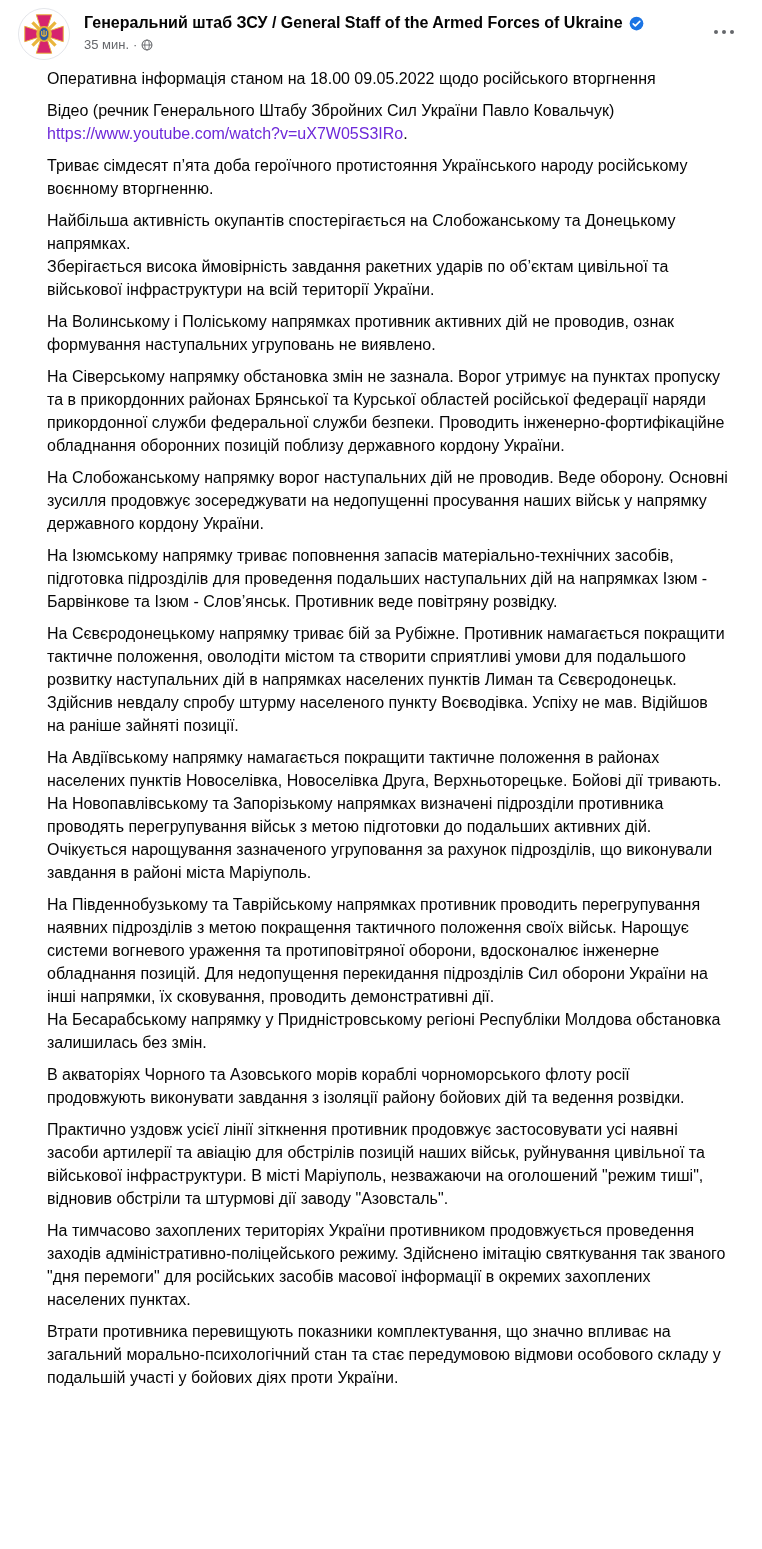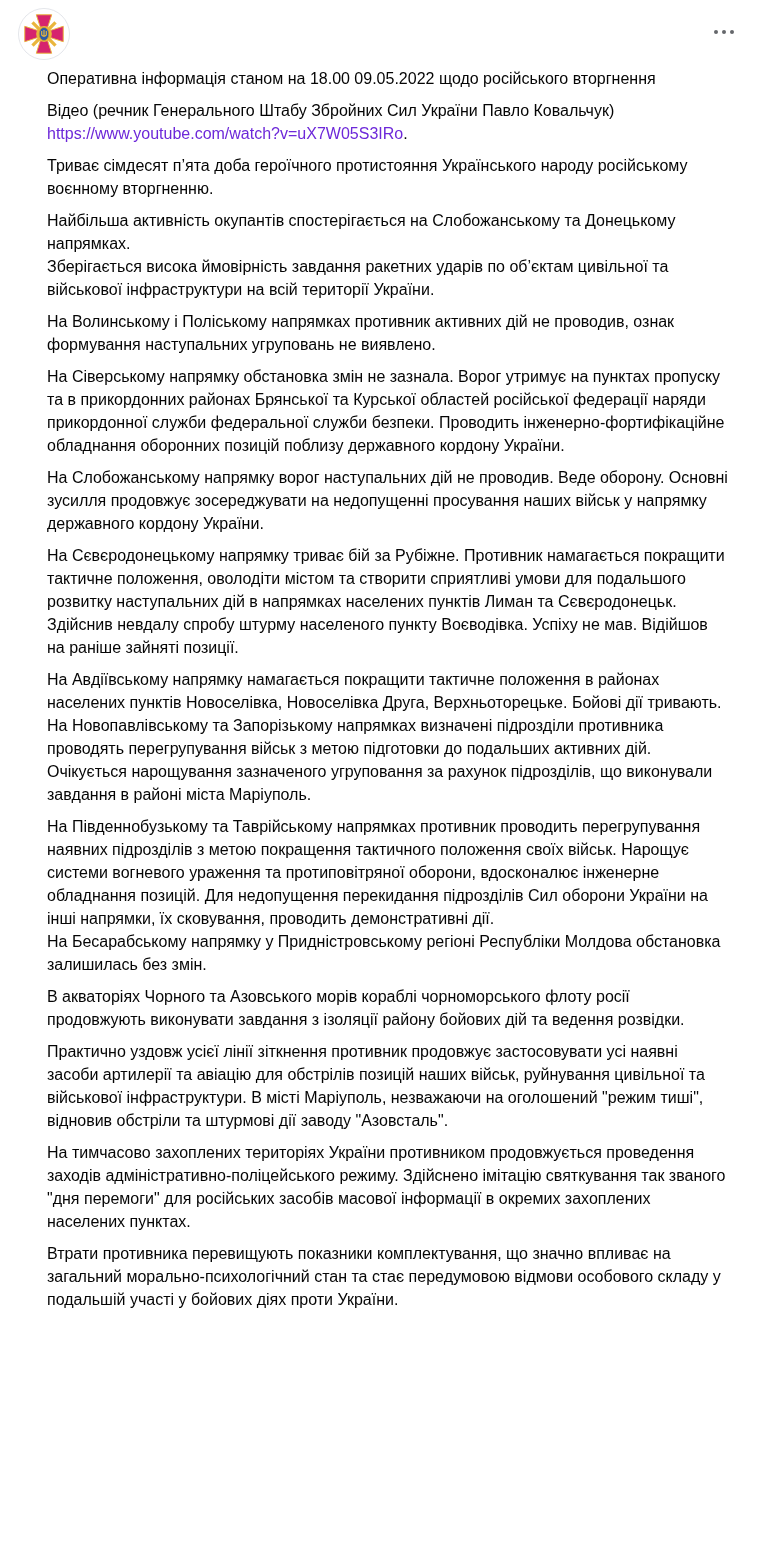--- a/index.html
+++ b/index.html
@@ -61,38 +61,57 @@
       <circle cx="26" cy="26" r="8.2" fill="#E9B63C"></circle>
       <ellipse cx="26" cy="26" rx="5" ry="6.8" fill="#2B5CA9" stroke="#c99b2e" stroke-width="0.8"></ellipse>
       <g stroke="#E9B63C" stroke-width="1.2" fill="none">
         <path d="M23.6 22.8 v4.5"></path>
         <path d="M26 21.8 v7"></path>
         <path d="M28.4 22.8 v4.5"></path>
         <path d="M23.6 27.3 q2.4 2 4.8 0"></path>
       </g>
     </svg>
 
+    <div class="head-text">
+      <div class="name-row">
+        <a class="page-name">Генеральний штаб ЗСУ / General Staff of the Armed Forces of Ukraine</a>
+        <svg class="badge" width="15" height="15" viewBox="0 0 24 24" aria-hidden="true">
+          <circle cx="12" cy="12" r="11" fill="#1B74E4"></circle>
+          <path d="M6.8 12.6 l3.3 3.3 L17.3 8.6" stroke="#ffffff" stroke-width="2.6" fill="none" stroke-linecap="round" stroke-linejoin="round"></path>
+        </svg>
+      </div>
+      <div class="meta-row">
+        <span>35 мин.</span>
+        <span class="dot">·</span>
+        <svg width="12" height="12" viewBox="0 0 16 16" aria-hidden="true">
+          <circle cx="8" cy="8" r="6.6" fill="none" stroke="#65676B" stroke-width="1.4"></circle>
+          <ellipse cx="8" cy="8" rx="3" ry="6.6" fill="none" stroke="#65676B" stroke-width="1.2"></ellipse>
+          <line x1="1.4" y1="8" x2="14.6" y2="8" stroke="#65676B" stroke-width="1.2"></line>
+        </svg>
+      </div>
+    </div>
 
     <button class="more-btn" aria-label="More options">
       <i></i>
         <i></i>
         <i></i>
     </button>
   </div>
 
   <div class="post-body">
       <p class="para">Оперативна інформація станом на 18.00 09.05.2022 щодо російського вторгнення</p>
       <p class="para">Відео (речник Генерального Штабу Збройних Сил України Павло Ковальчук)
 <a class="post-link" href="#">https://www.youtube.com/watch?v=uX7W05S3IRo</a>.</p>
       <p class="para">Триває сімдесят п’ята доба героїчного протистояння Українського народу російському воєнному вторгненню.</p>
       <p class="para">Найбільша активність окупантів спостерігається на Слобожанському та Донецькому напрямках.
 Зберігається висока ймовірність завдання ракетних ударів по об’єктам цивільної та військової інфраструктури на всій території України.</p>
       <p class="para">На Волинському і Поліському напрямках противник активних дій не проводив, ознак формування наступальних угруповань не виявлено.</p>
       <p class="para">На Сіверському напрямку обстановка змін не зазнала. Ворог утримує на пунктах пропуску та в прикордонних районах Брянської та Курської областей російської федерації наряди прикордонної служби федеральної служби безпеки. Проводить інженерно-фортифікаційне обладнання оборонних позицій поблизу державного кордону України.</p>
       <p class="para">На Слобожанському напрямку ворог наступальних дій не проводив. Веде оборону. Основні зусилля продовжує зосереджувати на недопущенні просування наших військ у напрямку державного кордону України.</p>
+      <p class="para">На Ізюмському напрямку триває поповнення запасів матеріально-технічних засобів, підготовка підрозділів для проведення подальших наступальних дій на напрямках Ізюм - Барвінкове та Ізюм - Слов’янськ. Противник веде повітряну розвідку.</p>
       <p class="para">На Сєвєродонецькому напрямку триває бій за Рубіжне. Противник намагається покращити тактичне положення, оволодіти містом та створити сприятливі умови для подальшого розвитку наступальних дій в напрямках населених пунктів Лиман та Сєвєродонецьк. Здійснив невдалу спробу штурму населеного пункту Воєводівка. Успіху не мав. Відійшов на раніше зайняті позиції.</p>
       <p class="para">На Авдіївському напрямку намагається покращити тактичне положення в районах населених пунктів Новоселівка, Новоселівка Друга, Верхньоторецьке. Бойові дії тривають.
 На Новопавлівському та Запорізькому напрямках визначені підрозділи противника проводять перегрупування військ з метою підготовки до подальших активних дій. Очікується нарощування зазначеного угруповання за рахунок підрозділів, що виконували завдання в районі міста Маріуполь.</p>
       <p class="para">На Південнобузькому та Таврійському напрямках противник проводить перегрупування наявних підрозділів з метою покращення тактичного положення своїх військ. Нарощує системи вогневого ураження та протиповітряної оборони, вдосконалює інженерне обладнання позицій. Для недопущення перекидання підрозділів Сил оборони України на інші напрямки, їх сковування, проводить демонстративні дії.
 На Бесарабському напрямку у Придністровському регіоні Республіки Молдова обстановка залишилась без змін.</p>
       <p class="para">В акваторіях Чорного та Азовського морів кораблі чорноморського флоту росії продовжують виконувати завдання з ізоляції району бойових дій та ведення розвідки.</p>
       <p class="para">Практично уздовж усієї лінії зіткнення противник продовжує застосовувати усі наявні засоби артилерії та авіацію для обстрілів позицій наших військ, руйнування цивільної та військової інфраструктури. В місті Маріуполь, незважаючи на оголошений "режим тиші", відновив обстріли та штурмові дії заводу "Азовсталь".</p>
       <p class="para">На тимчасово захоплених територіях України противником продовжується проведення заходів адміністративно-поліцейського режиму. Здійснено імітацію святкування так званого "дня перемоги" для російських засобів масової інформації в окремих захоплених населених пунктах.</p>
       <p class="para">Втрати противника перевищують показники комплектування, що значно впливає на загальний морально-психологічний стан та стає передумовою відмови особового складу у подальшій участі у бойових діях проти України.</p>
     </div>

